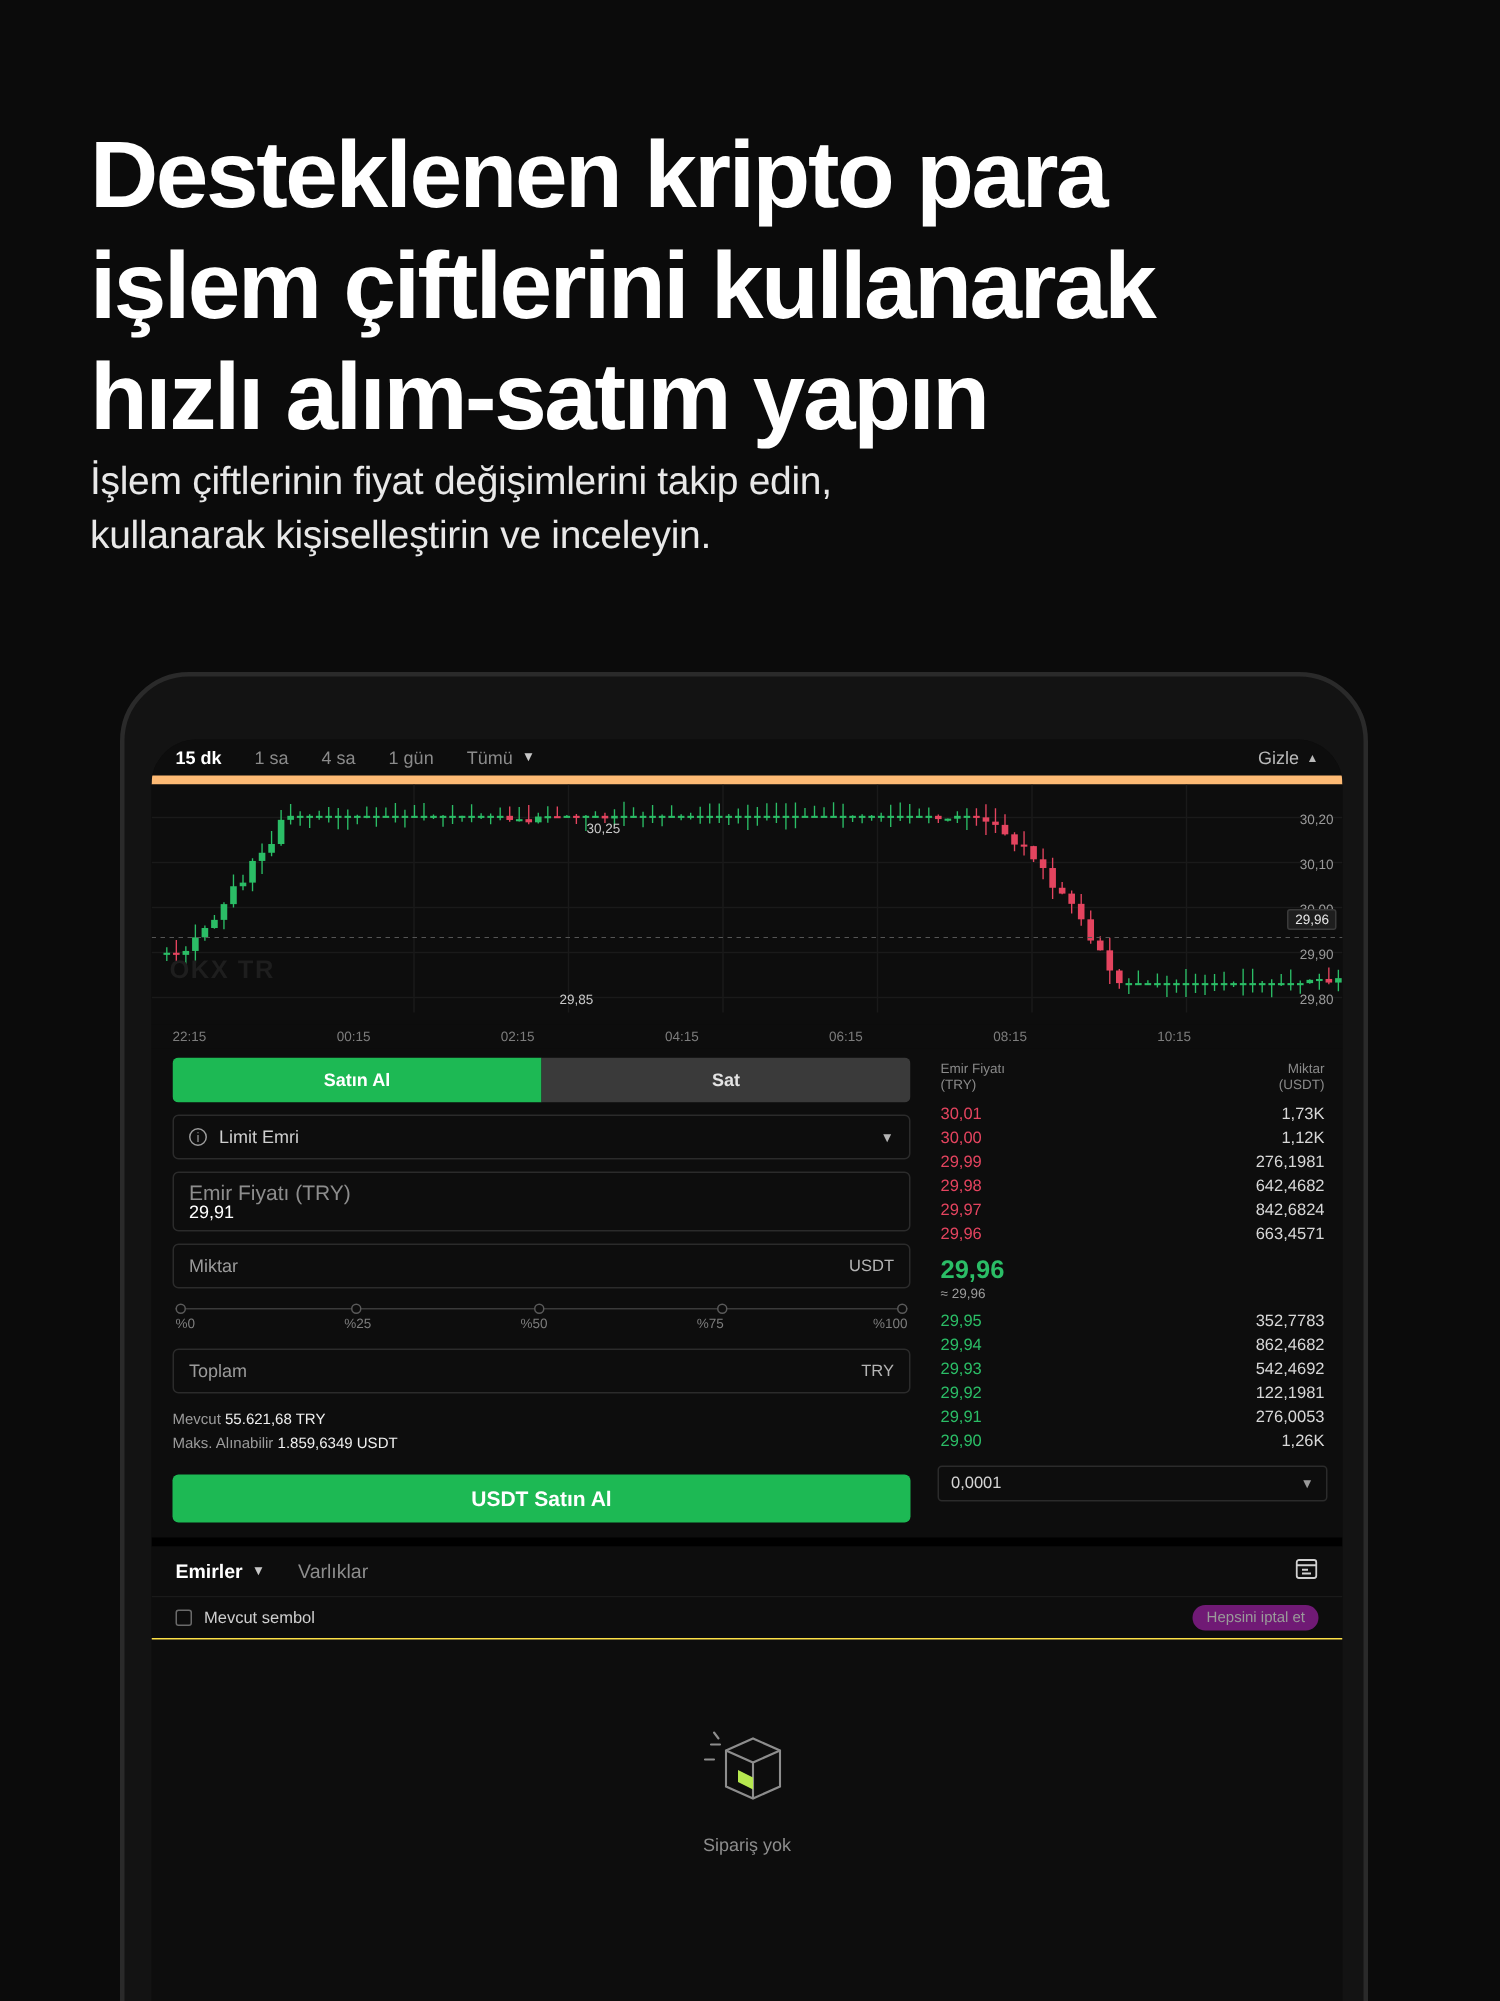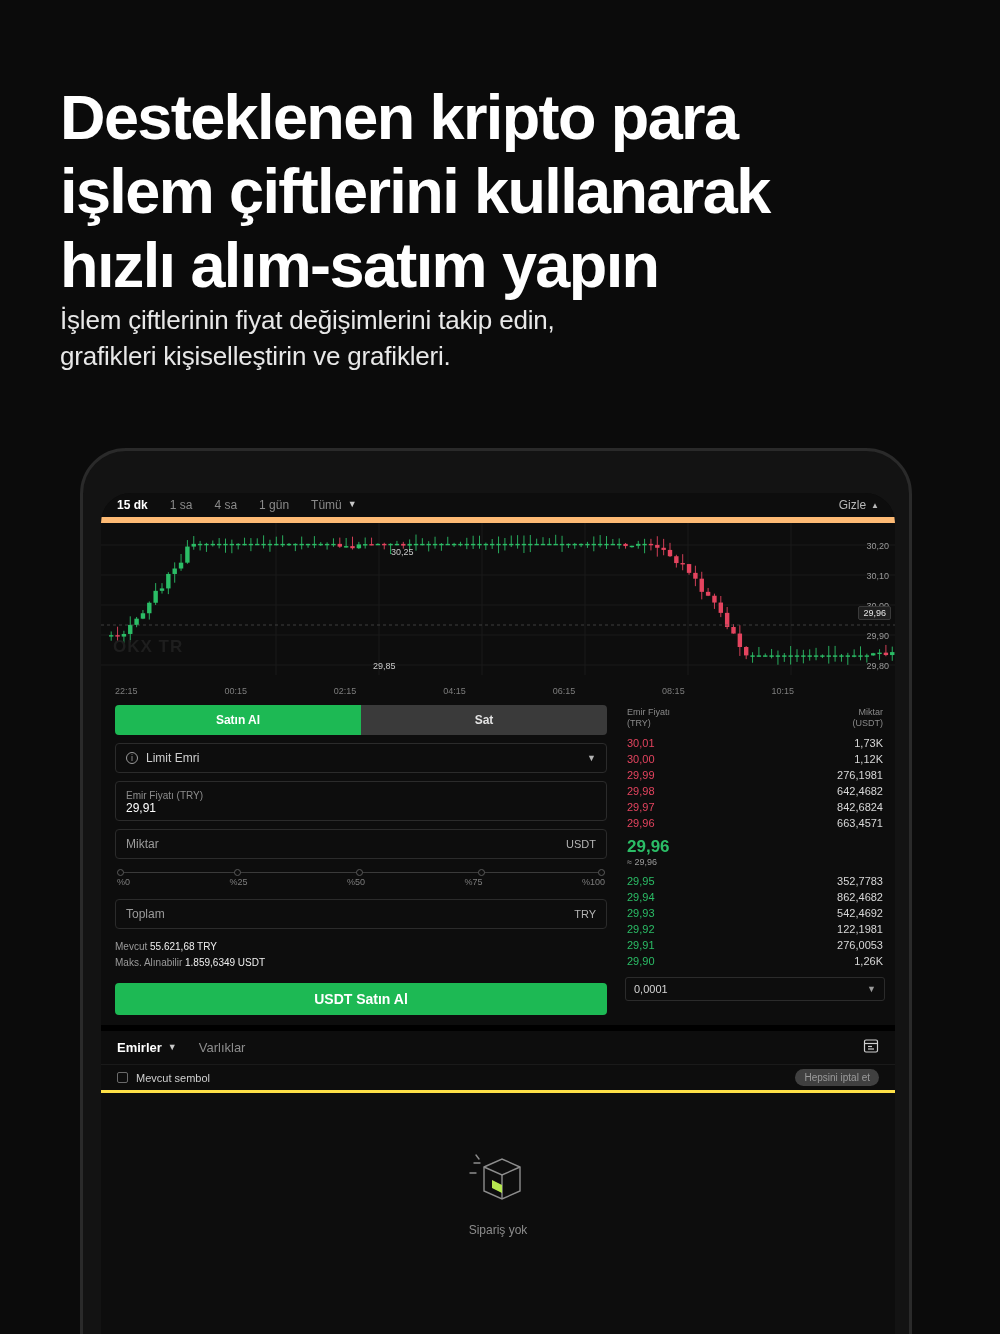--- a/index.html
+++ b/index.html
@@ -109,21 +109,21 @@
   }
   .buy-tab { background: #1db954; color: #ffffff; }
   .sell-tab { background: #3a3a3a; color: #e3e3e3; }
 
   .field {
     margin-top: 8px; height: 30px; border: 1px solid #2b2b2b; border-radius: 4px;
     display: flex; align-items: center; padding: 0 10px;
     font-size: 12px; color: #cfcfcf; background: #0d0d0d;
   }
   .field.tall { height: 40px; align-items: flex-start; padding-top: 4px; flex-direction: column; justify-content: center; }
-  .field .lbl-sm { font-size: 10px; color: #8d8d8d; line-height: 11px; }
+  .field .lbl-sm { font-size: 14px; color: #8d8d8d; line-height: 11px; }
   .field .val { font-size: 12px; color: #ffffff; line-height: 15px; }
   .field .unit { margin-left: auto; color: #b4b4b4; font-size: 11px; }
   .field .chev { margin-left: auto; font-size: 9px; color: #b4b4b4; }
   .circ-i {
     width: 12px; height: 12px; border: 1px solid #9a9a9a; border-radius: 50%;
     color: #9a9a9a; font-size: 9px; line-height: 11px; text-align: center; margin-right: 8px;
   }
 
   .slider { margin: 10px 2px 2px 2px; position: relative; height: 18px; }
   .slider .track { position: absolute; top: 3px; left: 0; right: 0; height: 1px; background: #3a3a3a; }
@@ -163,25 +163,25 @@
   .divider { height: 6px; background: #000000; }
   .orders-head {
     height: 34px; display: flex; align-items: center; gap: 22px;
     padding: 0 16px; background: #0d0d0d; border-bottom: 1px solid #1a1a1a;
     font-size: 13px; color: #8d8d8d;
   }
   .orders-head .t.active { color: #fff; font-weight: 700; }
   .orders-head .ico { margin-left: auto; color: #d0d0d0; }
   .filter-bar {
     height: 28px; display: flex; align-items: center; padding: 0 16px;
-    font-size: 11px; color: #cfcfcf; background: #0d0d0d; border-bottom: 3px solid #fde047;
+    font-size: 11px; color: #cfcfcf; background: #0d0d0d; border-bottom: 1px solid #fde047;
   }
   .cb { width: 11px; height: 11px; border: 1px solid #6a6a6a; border-radius: 2px; margin-right: 8px; }
   .cancel-all {
-    margin-left: auto; background: #404040; color: #9a9a9a;
+    margin-left: auto; background: #701a75; color: #9a9a9a;
     font-size: 10px; padding: 3px 9px; border-radius: 11px;
   }
   .empty {
     height: 200px; display: flex; flex-direction: column;
     align-items: center; justify-content: center; gap: 12px;
     font-size: 12px; color: #8d8d8d;
   }
 </style>
 </head>
 <body>
@@ -189,21 +189,21 @@
 <div class="page">
 
   <div class="hero">
     <h1>
       <span>Desteklenen kripto para</span><br>
       <span>işlem çiftlerini kullanarak</span><br>
       <span>hızlı alım-satım yapın</span>
     </h1>
     <div class="sub">
       <span>İşlem çiftlerinin fiyat değişimlerini takip edin,</span><br>
-      <span>grafikleri kişiselleştirin ve grafikleri.</span>
+      <span>kullanarak kişiselleştirin ve inceleyin.</span>
     </div>
   </div>
 
   <div class="device">
     <div class="screen">
 
 
       <div class="tf-bar">
         <div class="tf active">15 dk</div>
         <div class="tf">1 sa</div>

